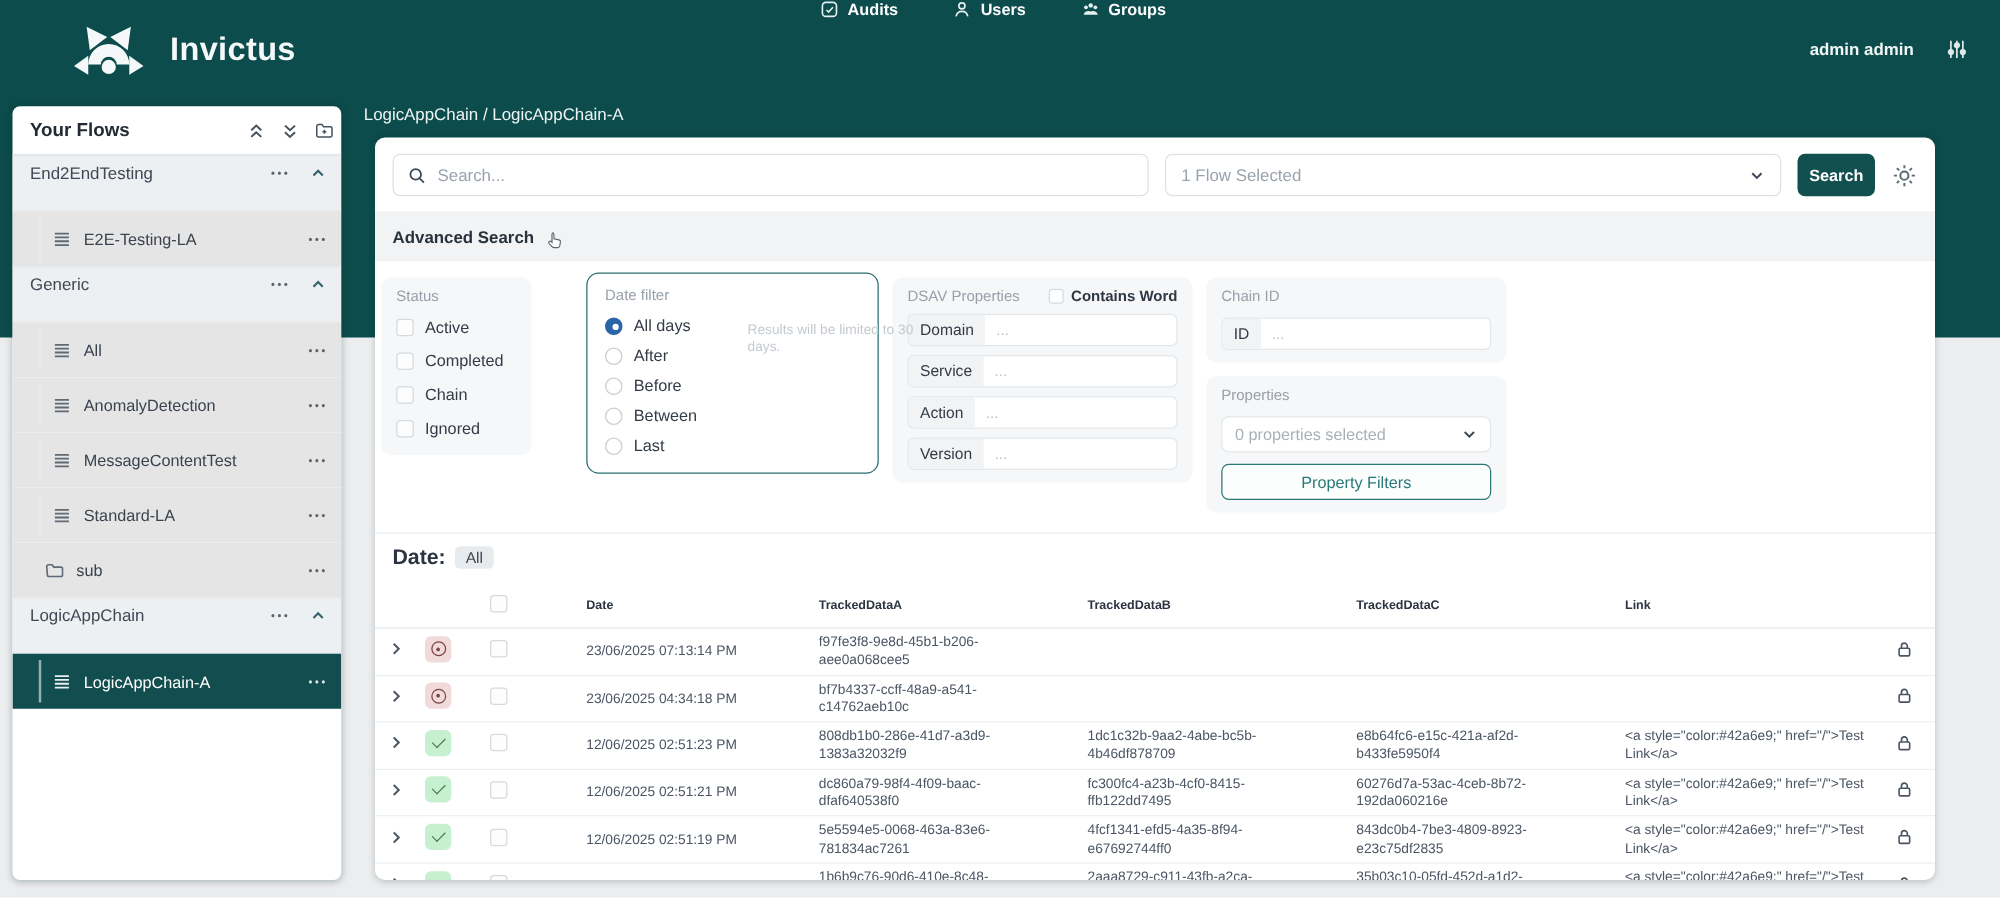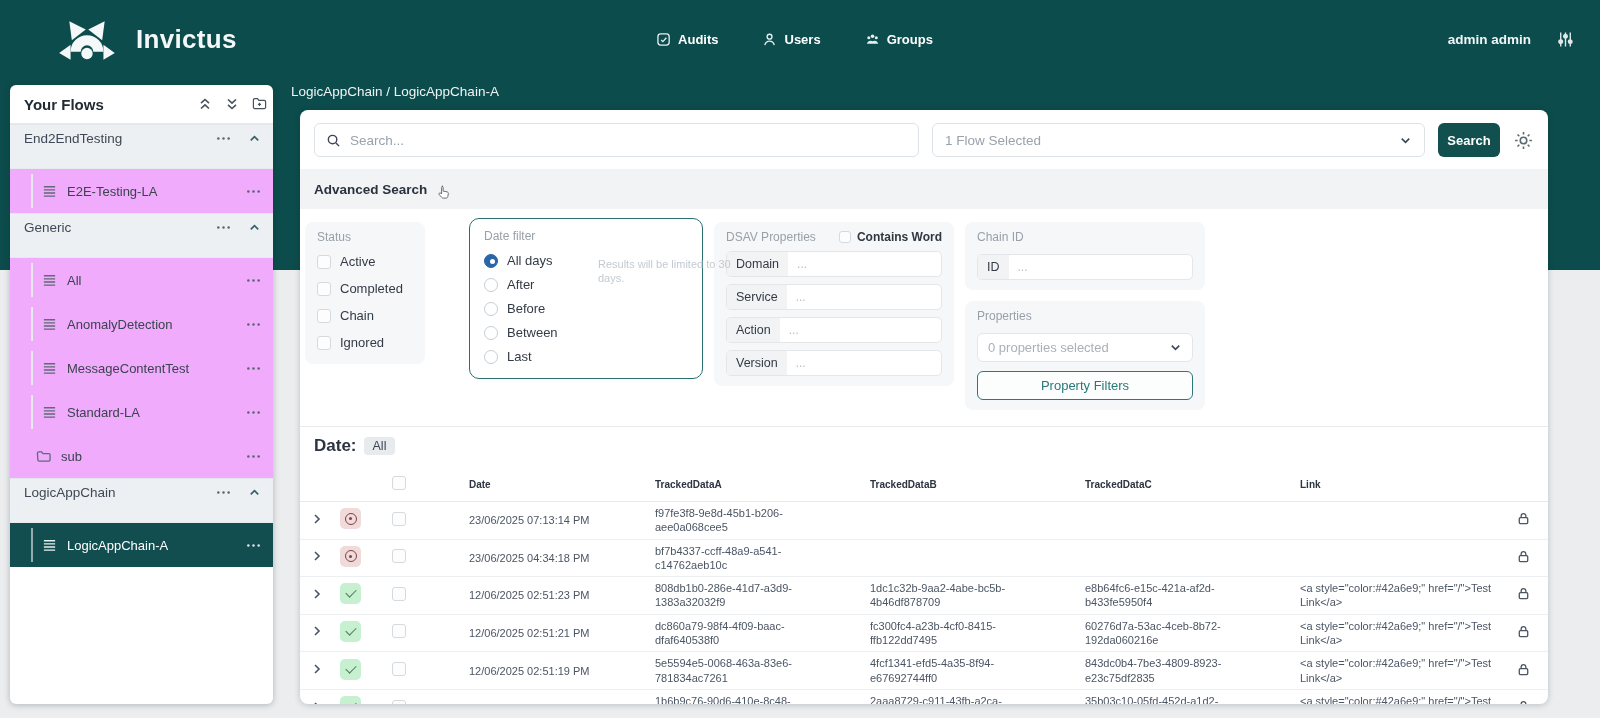--- a/index.html
+++ b/index.html
@@ -7,43 +7,43 @@
     width: 1600px; height: 718px; position: relative; overflow: hidden;
     background: #ecedef; font-family: "Liberation Sans", sans-serif; color: #333b46;
   }
   svg { display: block; }
 
   
   .teal-band { position: absolute; top: 0; left: 0; width: 100%; height: 270px; background: #0d4c4c; }
   .topbar { position: absolute; top: 0; left: 0; right: 0; height: 78px; display: flex; align-items: center; z-index: 3; }
   .brand { display: flex; align-items: center; gap: 16px; margin-left: 54px; }
   .brand-name { color: #f4f8f8; font-size: 26px; font-weight: 700; letter-spacing: .3px; }
-  .topnav { position: absolute; left: 50%; transform: translateX(-52%); height: 78px; display: flex; align-items: center; gap: 44px; }
+  .topnav { position: absolute; left: 50%; transform: translateX(-52%); height: 78px; display: flex; align-items: flex-start; gap: 44px; }
   .nav-item { display: flex; align-items: center; gap: 7px; color: #fff; font-size: 13px; font-weight: 700; cursor: pointer; }
   .nav-item svg { color: #e6efef; }
   .top-right { margin-left: auto; margin-right: 26px; display: flex; align-items: center; gap: 26px; color: #fff; }
   .user-name { font-size: 13.5px; font-weight: 700; color: #f0f5f5; }
   .sliders { color: #dfe9e9; }
 
   .breadcrumb { position: absolute; left: 291px; top: 84px; z-index: 3; color: #eef4f4; font-size: 13.5px; }
 
   
   .sidebar { position: absolute; left: 10px; top: 85px; width: 263px; height: 619px; background: #fff;
     border-radius: 6px; box-shadow: 0 1px 6px rgba(10,40,40,.28); z-index: 2; overflow: hidden; }
-  .sb-header { display: flex; align-items: flex-start; padding: 11px 6px 10px 14px; border-bottom: 1px solid #e6e9ec; }
+  .sb-header { display: flex; align-items: center; padding: 11px 6px 10px 14px; border-bottom: 1px solid #e6e9ec; }
   .sb-title { font-size: 15px; font-weight: 700; color: #222b33; }
   .sb-actions { margin-left: auto; display: flex; align-items: center; gap: 13px; color: #47525c; }
   .sb-actions > span { cursor: pointer; display: flex; }
   .sb-group { height: 45px; display: flex; align-items: center; padding: 0 12px 16px 14px;
     background: #edf0f3; border-top: 1px solid #e3e7ea; border-bottom: 1px solid #e8ebee; cursor: pointer; }
   .g-label { font-size: 13.5px; color: #3f4854; }
   .g-actions { margin-left: auto; display: flex; align-items: center; gap: 17px; }
   .dots { color: #59646e; display: flex; cursor: pointer; }
   .chev { color: #33606d; display: flex; cursor: pointer; }
-  .sb-item { position: relative; height: 44px; display: flex; align-items: center; padding: 0 12px 0 32px; background: #f0abfc; cursor: pointer; }
+  .sb-item { position: relative; height: 44px; display: flex; align-items: center; padding: 0 12px 0 32px; background: #e5e5e5; cursor: pointer; }
   .sb-item::before { content: ""; position: absolute; left: 21px; top: 5px; bottom: 5px; width: 2px; background: #e8ebee; }
   .sb-item.folder { padding-left: 26px; }
   .sb-item.folder::before { display: none; }
   .i-icon { color: #5f6a74; margin-right: 10px; display: flex; }
   .sb-item .fo { display: none; }
   .sb-item.folder .fo { display: flex; }
   .i-label { font-size: 13px; color: #3a434e; }
   .sb-item .dots { margin-left: auto; }
   .sb-item.selected { background: #124d4f; }
   .sb-item.selected::before { background: rgba(255,255,255,.55); }

